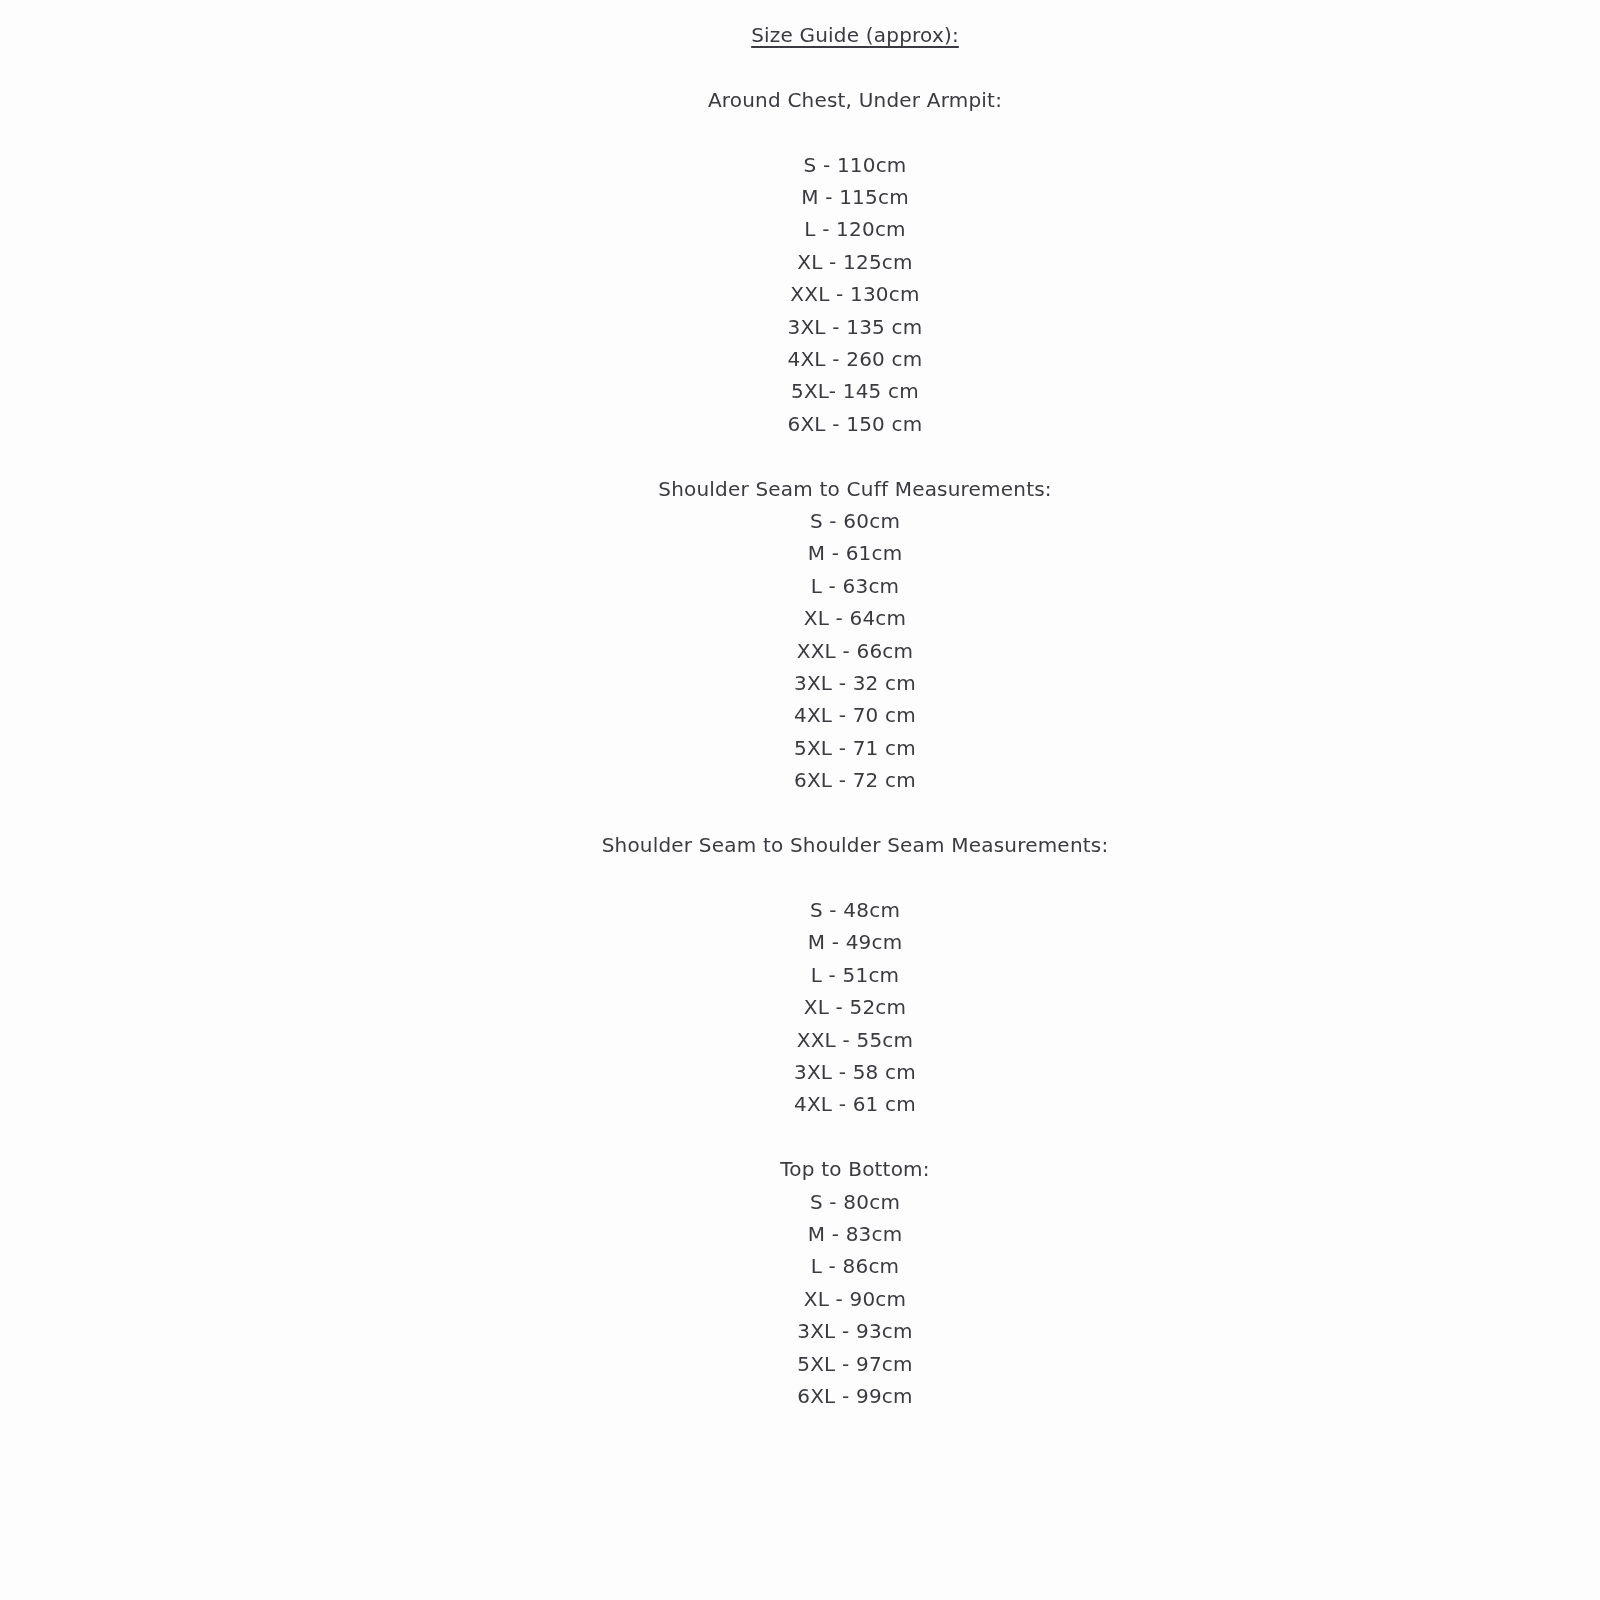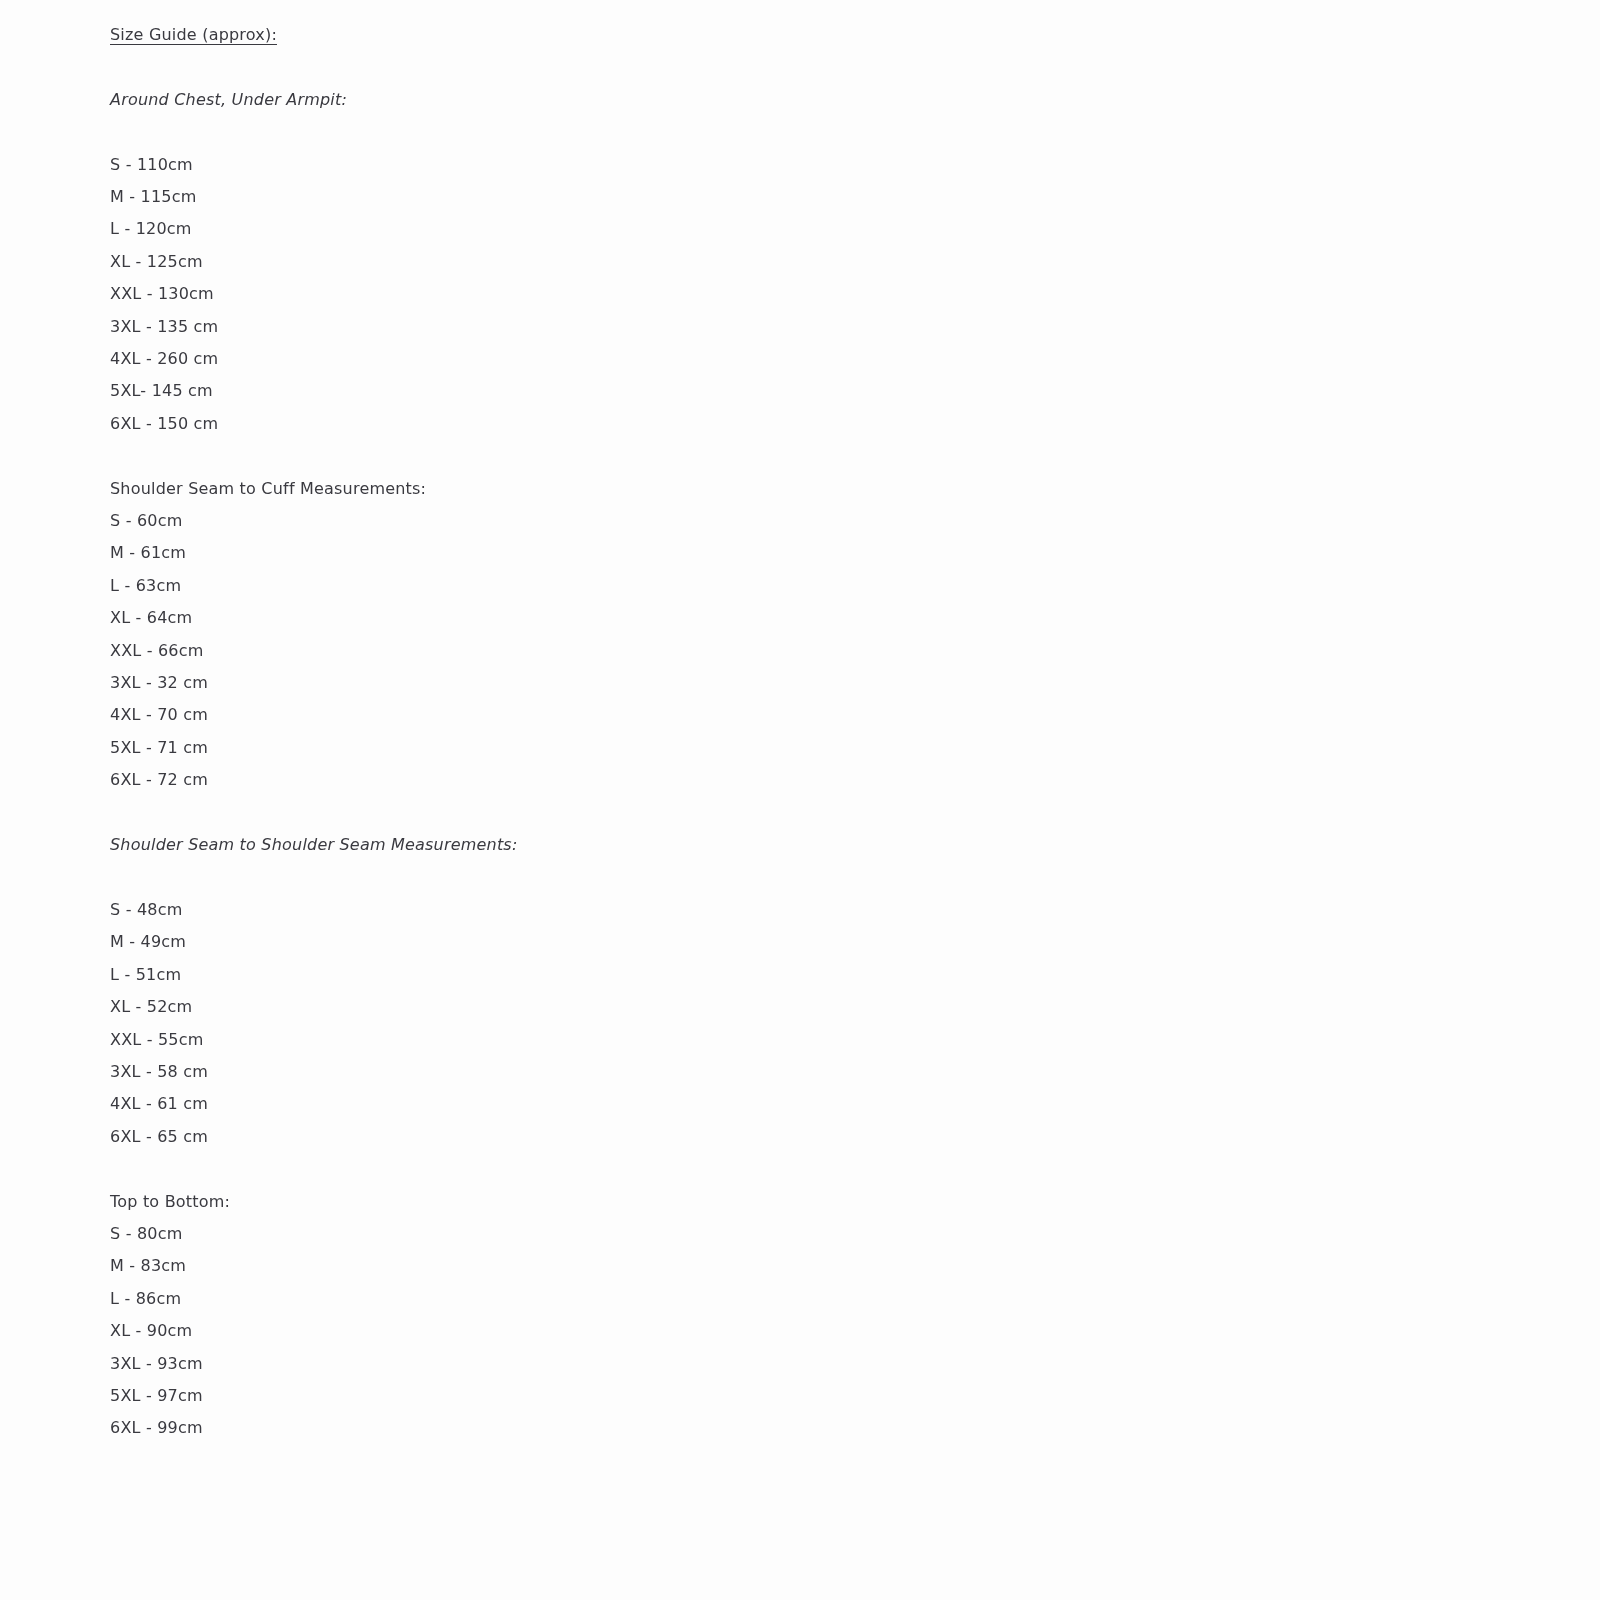--- a/index.html
+++ b/index.html
@@ -12,37 +12,36 @@
     background: #fdfdfd;
     font-family: "DejaVu Sans", sans-serif;
     overflow: hidden;
   }
   .doc {
     box-sizing: border-box;
     width: 1600px;
     height: 1383px;
     
     padding: 19px 0 0 110px;
-    text-align: left;
+    text-align: center;
     color: #3a3a40;
-    font-size: 16px;
+    font-size: 20px;
     line-height: 32.4px;
     letter-spacing: 0.2px;
   }
   .doc-title {
     text-decoration: underline;
     text-underline-offset: 4px;
     margin-bottom: 32.4px; 
   }
   .section-heading {
     margin-top: 32.4px; 
   }
   .section-heading.gap-after {
     margin-bottom: 32.4px; 
-    font-style: italic;
   }
   .size-row {
     white-space: pre;
   }
 </style>
 </head>
 <body style="background: rgb(253, 253, 253);">
 
 <div class="doc" style="color: rgb(58, 58, 64);">
   <div class="doc-title">Size Guide (approx):</div>
@@ -68,21 +67,20 @@
       <div class="size-row">5XL - 71 cm</div>
       <div class="size-row">6XL - 72 cm</div>
       <div class="section-heading gap-after">Shoulder Seam to Shoulder Seam Measurements:</div>
       <div class="size-row">S - 48cm</div>
       <div class="size-row">M - 49cm</div>
       <div class="size-row">L - 51cm</div>
       <div class="size-row">XL - 52cm</div>
       <div class="size-row">XXL - 55cm</div>
       <div class="size-row">3XL - 58 cm</div>
       <div class="size-row">4XL - 61 cm</div>
-      <div class="size-row">6XL - 65 cm</div>
       <div class="section-heading">Top to Bottom:</div>
       <div class="size-row">S - 80cm</div>
       <div class="size-row">M - 83cm</div>
       <div class="size-row">L - 86cm</div>
       <div class="size-row">XL - 90cm</div>
       <div class="size-row">3XL - 93cm</div>
       <div class="size-row">5XL - 97cm</div>
       <div class="size-row">6XL - 99cm</div>
     </div>
 </div>

